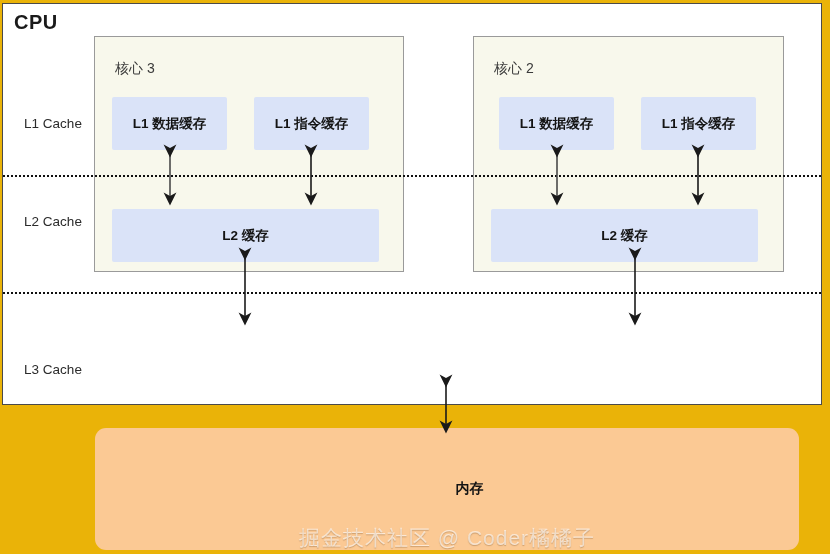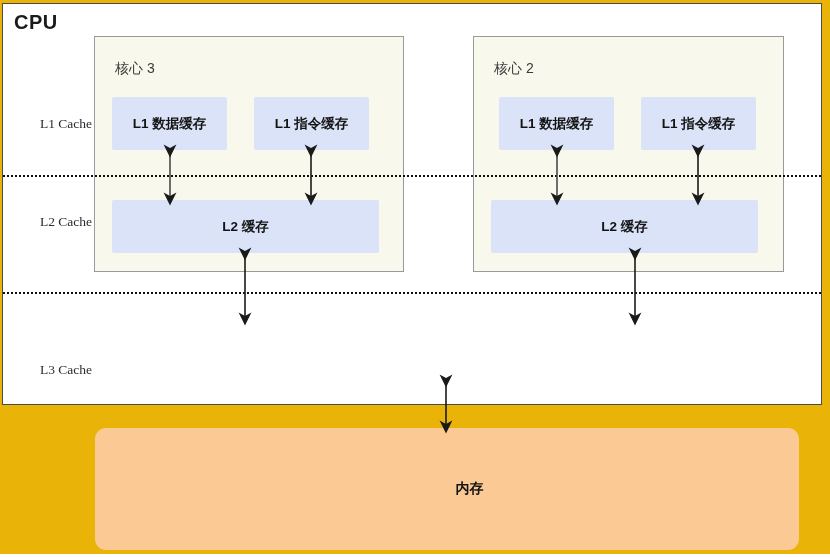--- a/index.html
+++ b/index.html
@@ -46,25 +46,24 @@
     border-top: 2.5px dotted #101010;
   }
   .divider.d1 { top: 175px; }
   .divider.d2 { top: 292px; }
 
   
   .tier-label {
     position: absolute;
     left: 14px;
     width: 78px;
-    text-align: right;
+    text-align: center;
     font-size: 13.5px;
     color: #2b2b2b;
     line-height: 1;
-    font-family: Liberation Serif, serif;
   }
   .tier-l1 { top: 117px; }
   .tier-l2 { top: 215px; }
   .tier-l3 { top: 363px; }
 
   
   .core-box {
     position: absolute;
     top: 36px;
     height: 236px;
@@ -93,21 +92,21 @@
     color: #141414;
     font-weight: bold;
     box-sizing: border-box;
   }
   .l1-box { top: 97px;  height: 53px; width: 115px; font-size: 13.5px; }
   .l1-c1-data { left: 112px; }
   .l1-c1-inst { left: 254px; }
   .l1-c2-data { left: 499px; }
   .l1-c2-inst { left: 641px; }
 
-  .l2-box { top: 200px; height: 53px; font-size: 13.5px; }
+  .l2-box { top: 209px; height: 53px; font-size: 13.5px; }
   .l2-c1 { left: 112px; width: 267px; }
   .l2-c2 { left: 491px; width: 267px; }
 
   .l3-box {
     left: 95px;
     top: 320px;
     width: 704px;
     height: 56px;
     font-size: 13.5px;
   }
@@ -177,20 +176,21 @@
   <div class="cache-box l1-box l1-c1-inst">L1 指令缓存</div>
   <div class="cache-box l2-box l2-c1">L2 缓存</div>
 
   <div class="cache-box l1-box l1-c2-data">L1 数据缓存</div>
   <div class="cache-box l1-box l1-c2-inst">L1 指令缓存</div>
   <div class="cache-box l2-box l2-c2">L2 缓存</div>
 
 
   <div class="mem-box">
     <div class="mem-label">内存</div>
+    <div class="watermark">掘金技术社区 @ Coder橘橘子</div>
   </div>
 
   <svg class="arrow" style="left:0;top:0;width:830px;height:557px">
     <defs>
       <marker id="ah" markerWidth="9" markerHeight="9" refX="4.5" refY="4.5" orient="auto">
         <path d="M0.5,0.5 L8.5,4.5 L0.5,8.5 L2.6,4.5 Z" fill="#1a1a1a"></path>
       </marker>
     </defs>
 
     <line x1="170" y1="151" x2="170" y2="199" stroke="#4a4a4a" stroke-width="1.6" marker-start="url(#ah)" marker-end="url(#ah)"></line>

